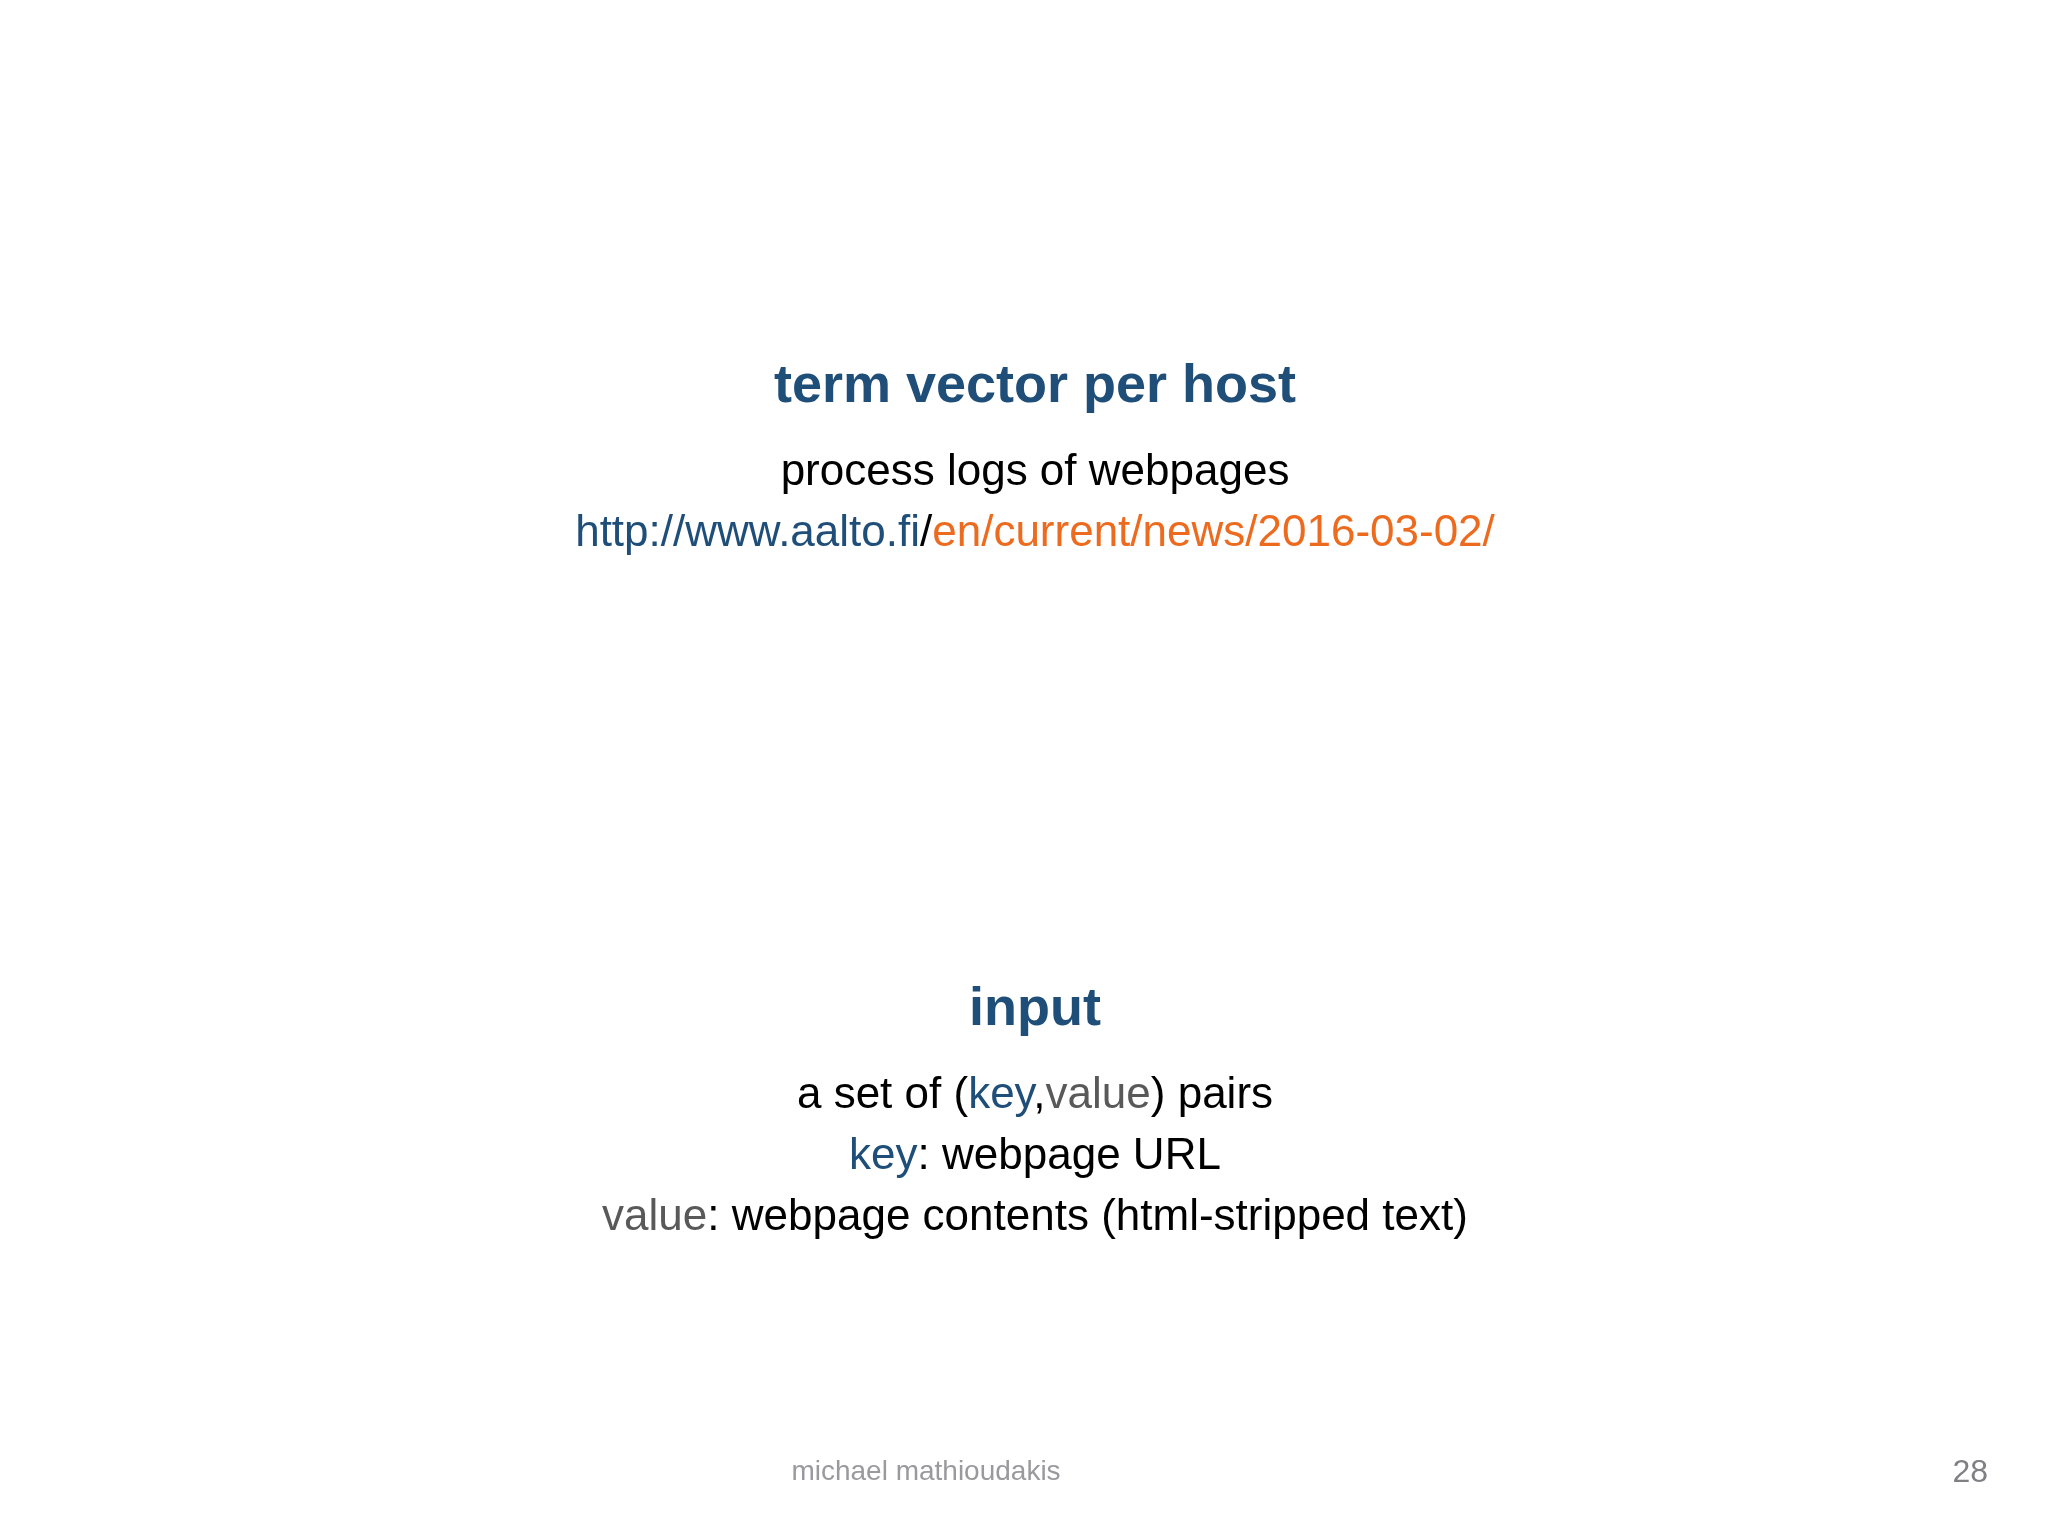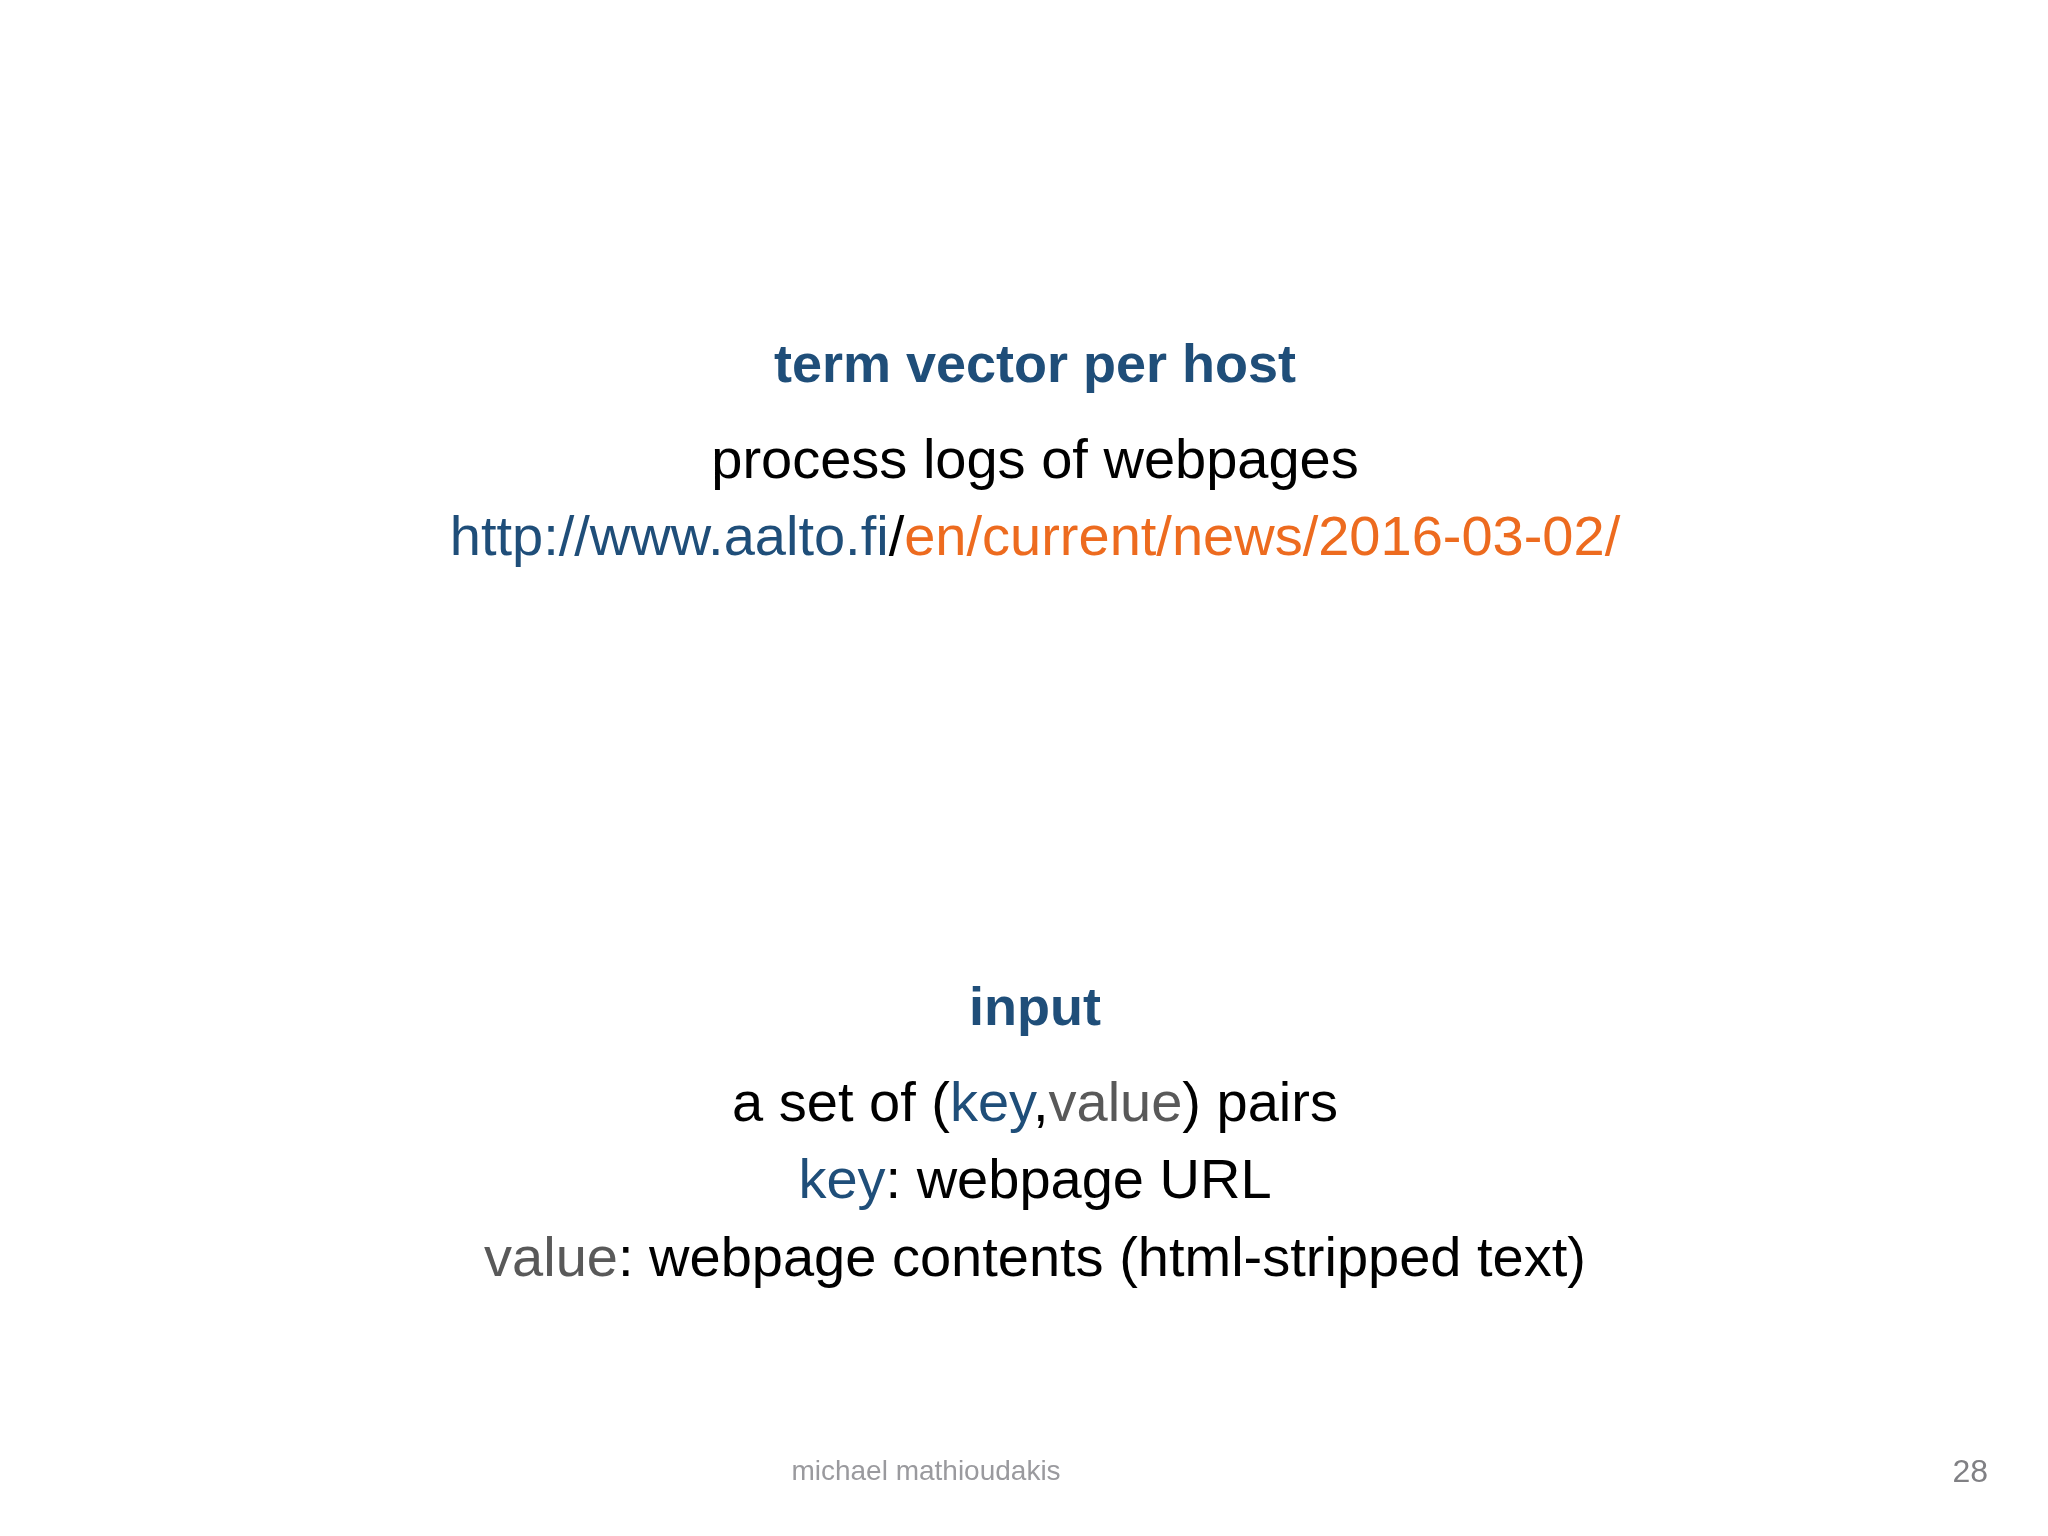--- a/index.html
+++ b/index.html
@@ -35,34 +35,34 @@
     white-space: nowrap;
   }
 
   
   .body-block {
     position: absolute;
     left: 0;
     width: 2048px;
     text-align: center;
   }
-  #block-term { top: 328px; }
+  #block-term { top: 348px; }
   #block-input { top: 951px; margin-top: 20px; }
 
   .block-heading {
     font-size: 54px;
     font-weight: 700;
     color: #1F4E79;
     line-height: 1.30;
     margin: 0 0 22px 0;
     padding-left: 22px;
   }
 
   .body-line {
-    font-size: 56px;
+    font-size: 44px;
     font-weight: 400;
     color: #000000;
     line-height: 1.38;
     margin: 0;
     padding-left: 22px;
     white-space: nowrap;
   }
 
   .t-blue   { color: #1F4E79; }
   .t-orange { color: #ED6B1F; }

